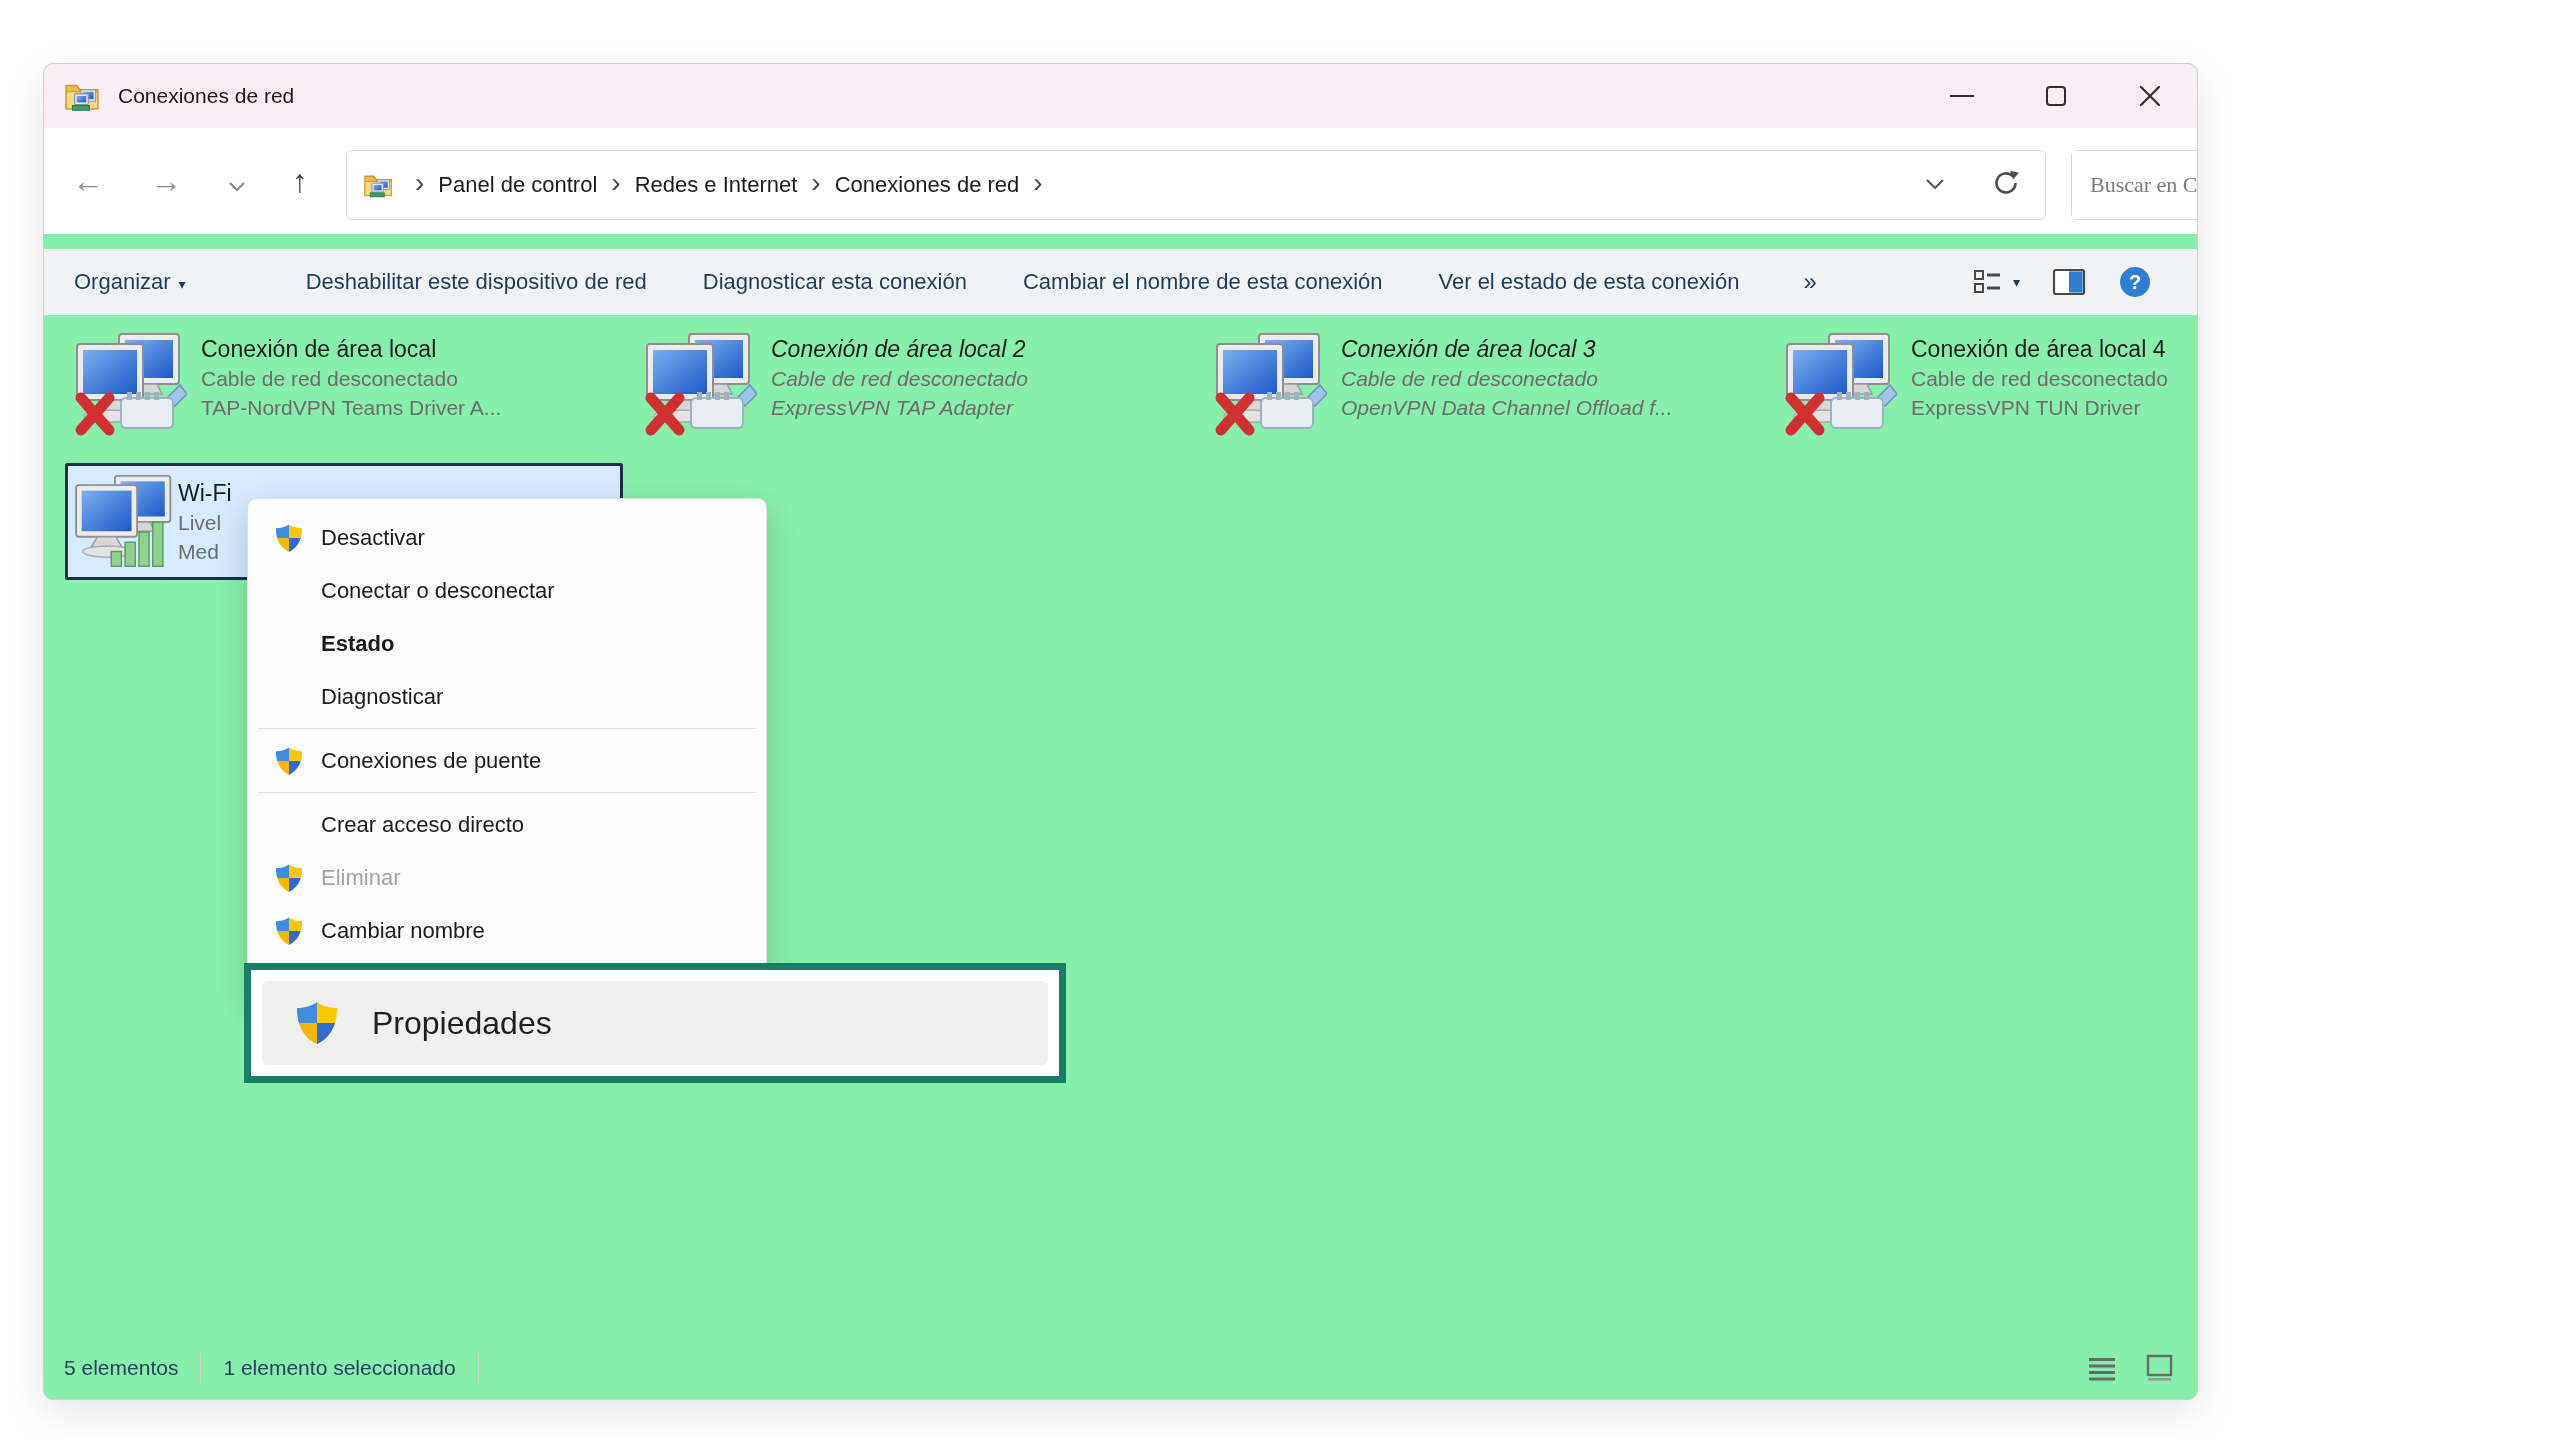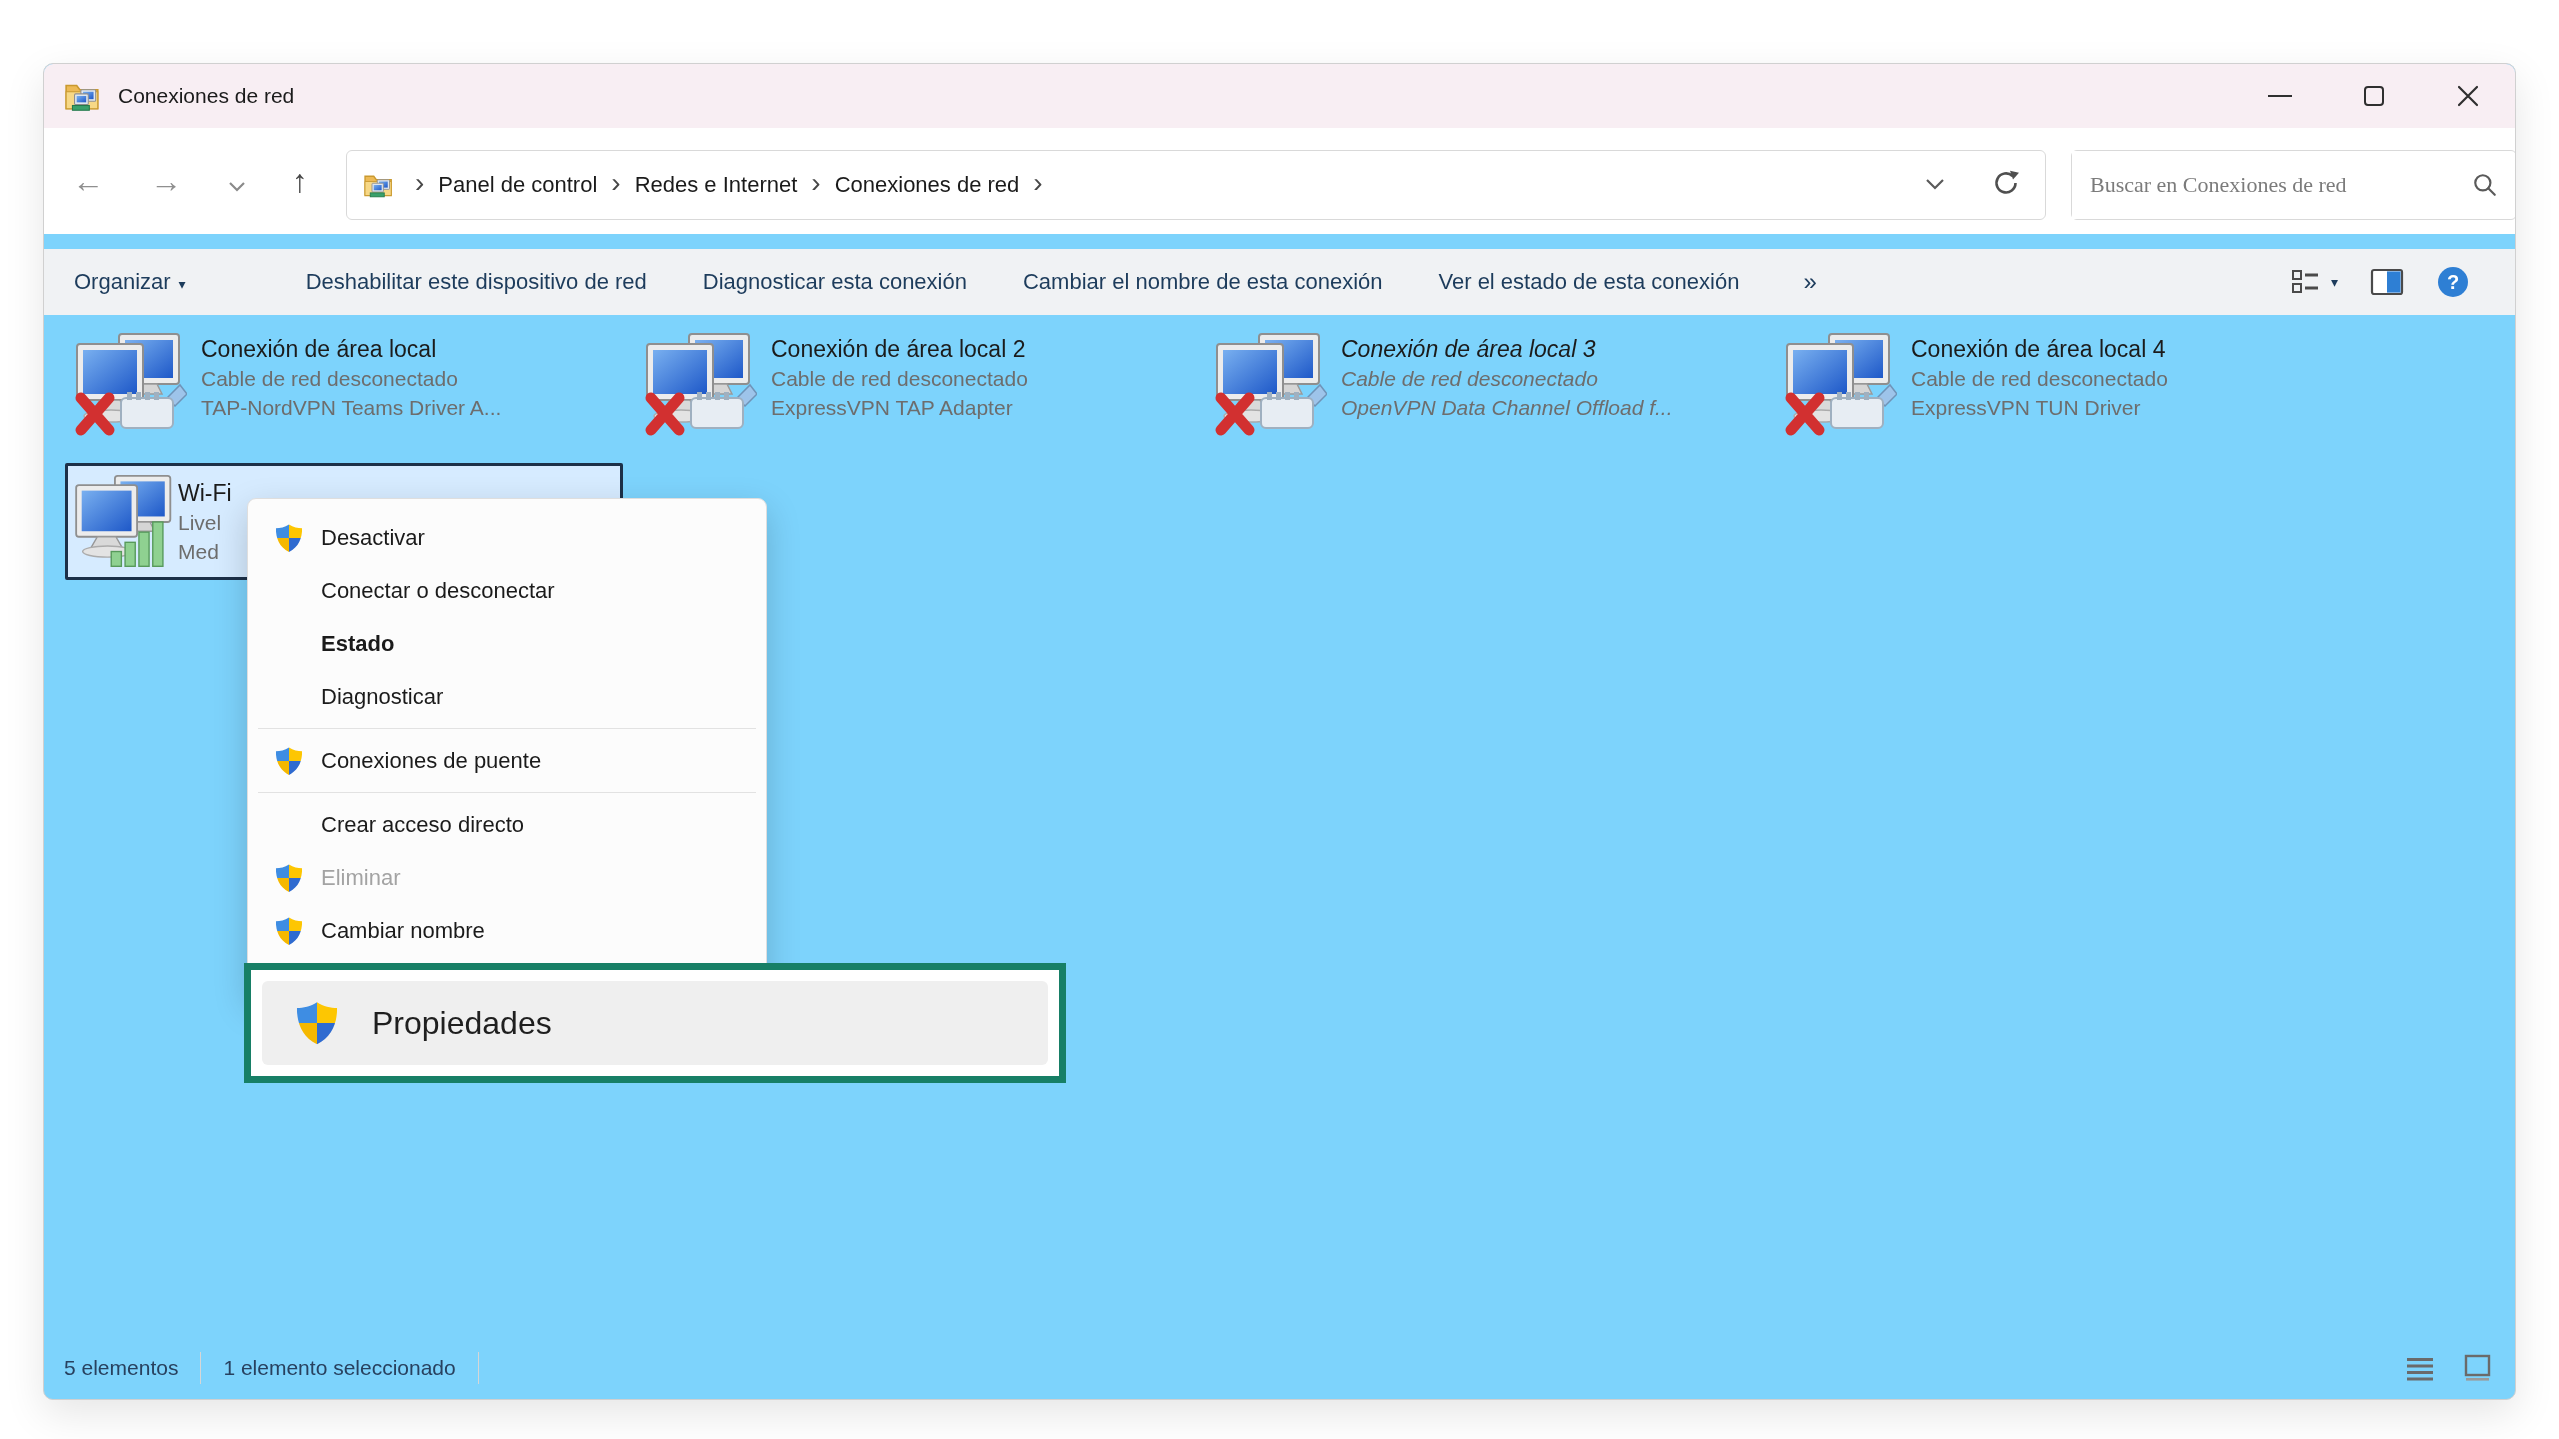--- a/index.html
+++ b/index.html
@@ -1,21 +1,21 @@
 <!DOCTYPE html>
 <html><head>
 <meta charset="utf-8">
 <style>
   * { margin:0; padding:0; box-sizing:border-box; }
   html,body { width:2559px; height:1439px; background:#ffffff; overflow:hidden;
               font-family:"Liberation Sans", sans-serif; }
 
   .window {
-    position:absolute; left:43px; top:63px; width:2473px; height:1337px;
-    background:#7dd3fc; border:1px solid #d0d0d0; border-radius:10px;
+    position:absolute; left:43px; top:63px; width:2155px; height:1337px;
+    background:#86efac; border:1px solid #d0d0d0; border-radius:10px;
     box-shadow:0 14px 40px rgba(0,0,0,0.10); overflow:hidden;
   }
 
   
   .titlebar { position:absolute; left:0; top:0; width:100%; height:64px;
     background:#f8eef3; display:flex; align-items:center; padding-left:20px; }
   .titlebar .app-icon { width:38px; height:34px; margin-right:16px; display:flex; }
   .titlebar .title { font-size:21px; color:#1b1b1b; }
   .controls { position:absolute; right:0; top:0; height:64px; display:flex; }
   .ctrl { width:94px; height:64px; display:flex; align-items:center; justify-content:center; }
@@ -265,21 +265,21 @@
         <use href="#monitors"></use>
         <use href="#red-x"></use>
         <use href="#plug"></use>
       </svg>
     <div class="conn-text">
       <div class="conn-title">Conexión de área local</div>
       <div class="conn-sub">Cable de red desconectado</div>
       <div class="conn-sub">TAP-NordVPN Teams Driver A...</div>
     </div>
   </div>
-  <div class="conn-item" style="left:593px; top:268px;">
+  <div class="conn-item" style="left:593px; top:268px;font-style:italic;">
     <svg class="conn-icon" viewBox="0 0 112 104">
         <use href="#monitors"></use>
         <use href="#red-x"></use>
         <use href="#plug"></use>
       </svg>
     <div class="conn-text">
       <div class="conn-title">Conexión de área local 2</div>
       <div class="conn-sub">Cable de red desconectado</div>
       <div class="conn-sub">ExpressVPN TAP Adapter</div>
     </div>

